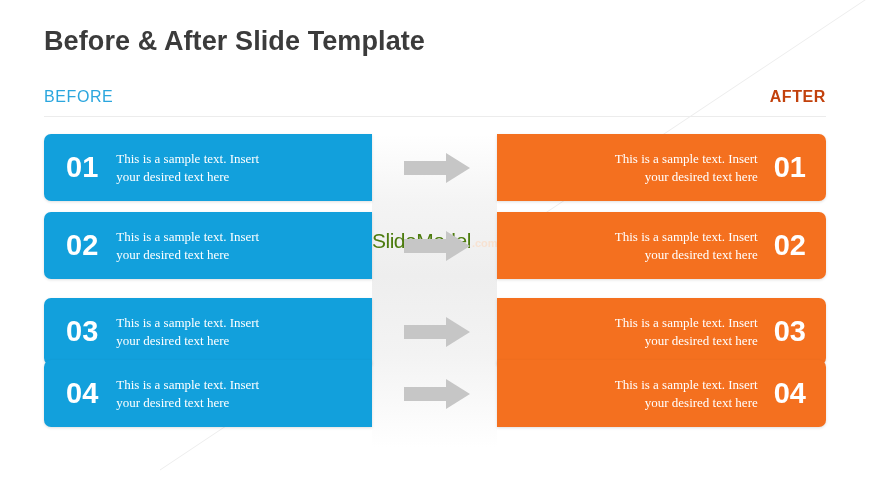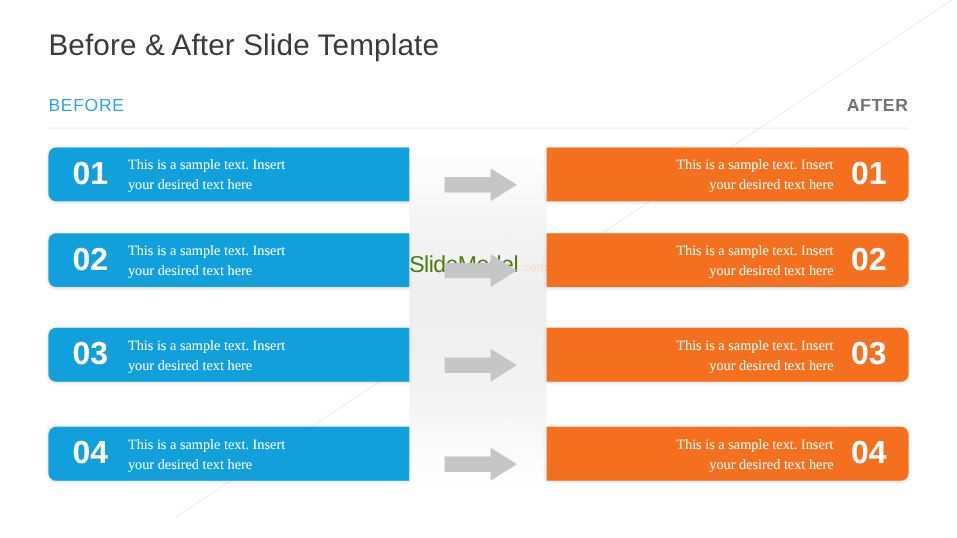--- a/index.html
+++ b/index.html
@@ -31,21 +31,21 @@
     height: 489px;
     pointer-events: none;
   }
 
   
   .page-title {
     position: absolute;
     left: 44px;
     top: 26px;
     font-size: 27px;
-    font-weight: 400;
+    font-weight: 700;
     color: #3b3b3b;
     letter-spacing: 0.1px;
     white-space: nowrap;
   }
 
   .header-rule {
     position: absolute;
     left: 44px;
     top: 116px;
     width: 782px;
@@ -63,21 +63,21 @@
     color: #2BA6DE;
   }
 
   .label-after {
     position: absolute;
     right: 44px;
     top: 88px;
     font-size: 16px;
     font-weight: bold;
     letter-spacing: 0.6px;
-    color: #737373;
+    color: #c2410c;
   }
 
   
   .center-band {
     position: absolute;
     left: 372px;
     top: 134px;
     width: 125px;
     height: 314px;
     background: linear-gradient(to bottom,
@@ -135,21 +135,21 @@
   .row {
     position: absolute;
     left: 0;
     width: 870px;
     height: 67px;
   }
 
   .bar {
     position: absolute;
     top: 0;
-    height: 49px;
+    height: 67px;
     display: flex;
     align-items: center;
     box-sizing: border-box;
   }
 
   .bar-before {
     left: 44px;
     width: 328px;
     background: #12A0DC;
     border-radius: 7px 0 0 7px;
@@ -280,21 +280,21 @@
       </svg>
       <div class="bar bar-after">
         <span class="bar-text">
           <span>This is a sample text. Insert</span><br>
           <span>your desired text here</span>
         </span>
         <span class="bar-num">03</span>
       </div>
     </div>
 
-    <div class="row" style="top:388px;">
+    <div class="row" style="top:360px;">
       <div class="bar bar-before">
         <span class="bar-num">04</span>
         <span class="bar-text">
           <span>This is a sample text. Insert</span><br>
           <span>your desired text here</span>
         </span>
       </div>
       <svg class="arrow" viewBox="0 0 66 30" xmlns="http://www.w3.org/2000/svg">
         <path d="M0 8 L42 8 L42 0 L66 15 L42 30 L42 22 L0 22 Z" fill="#C6C6C6"></path>
       </svg>

